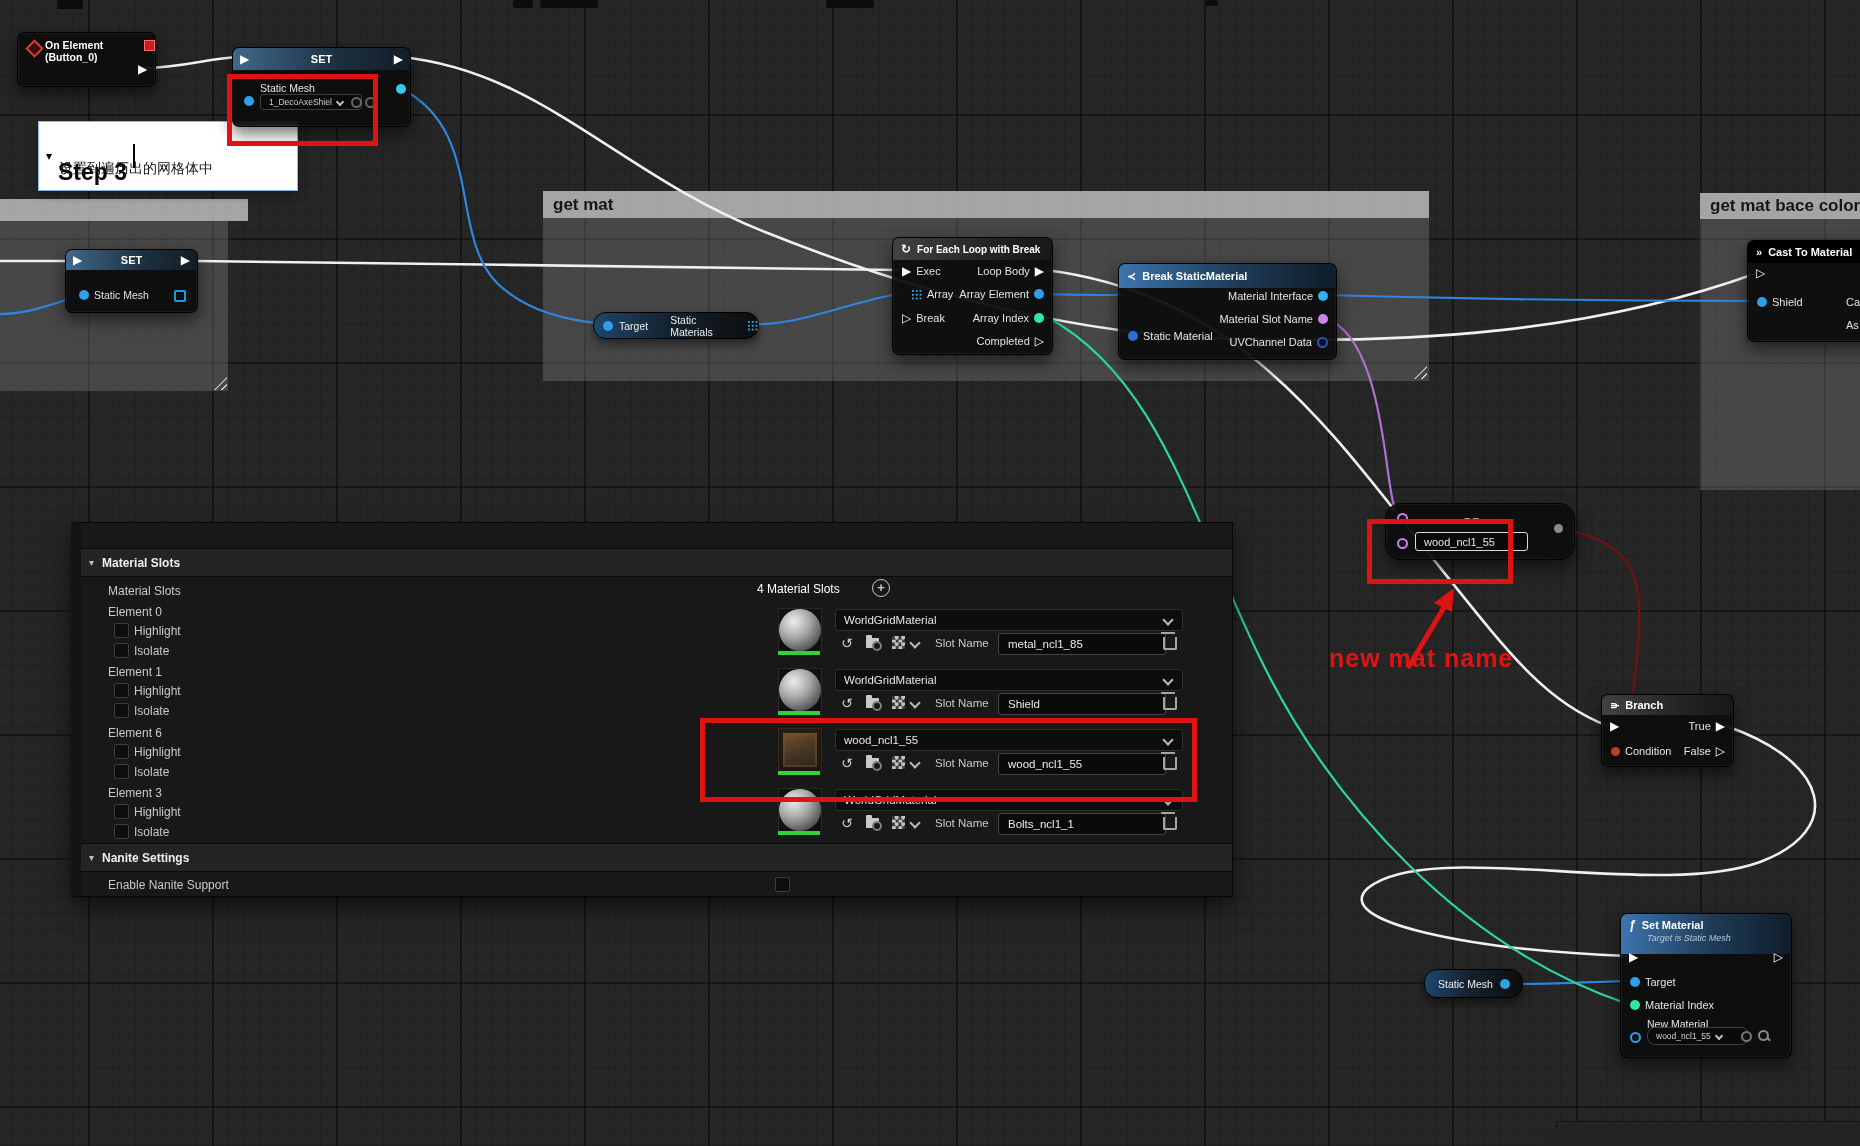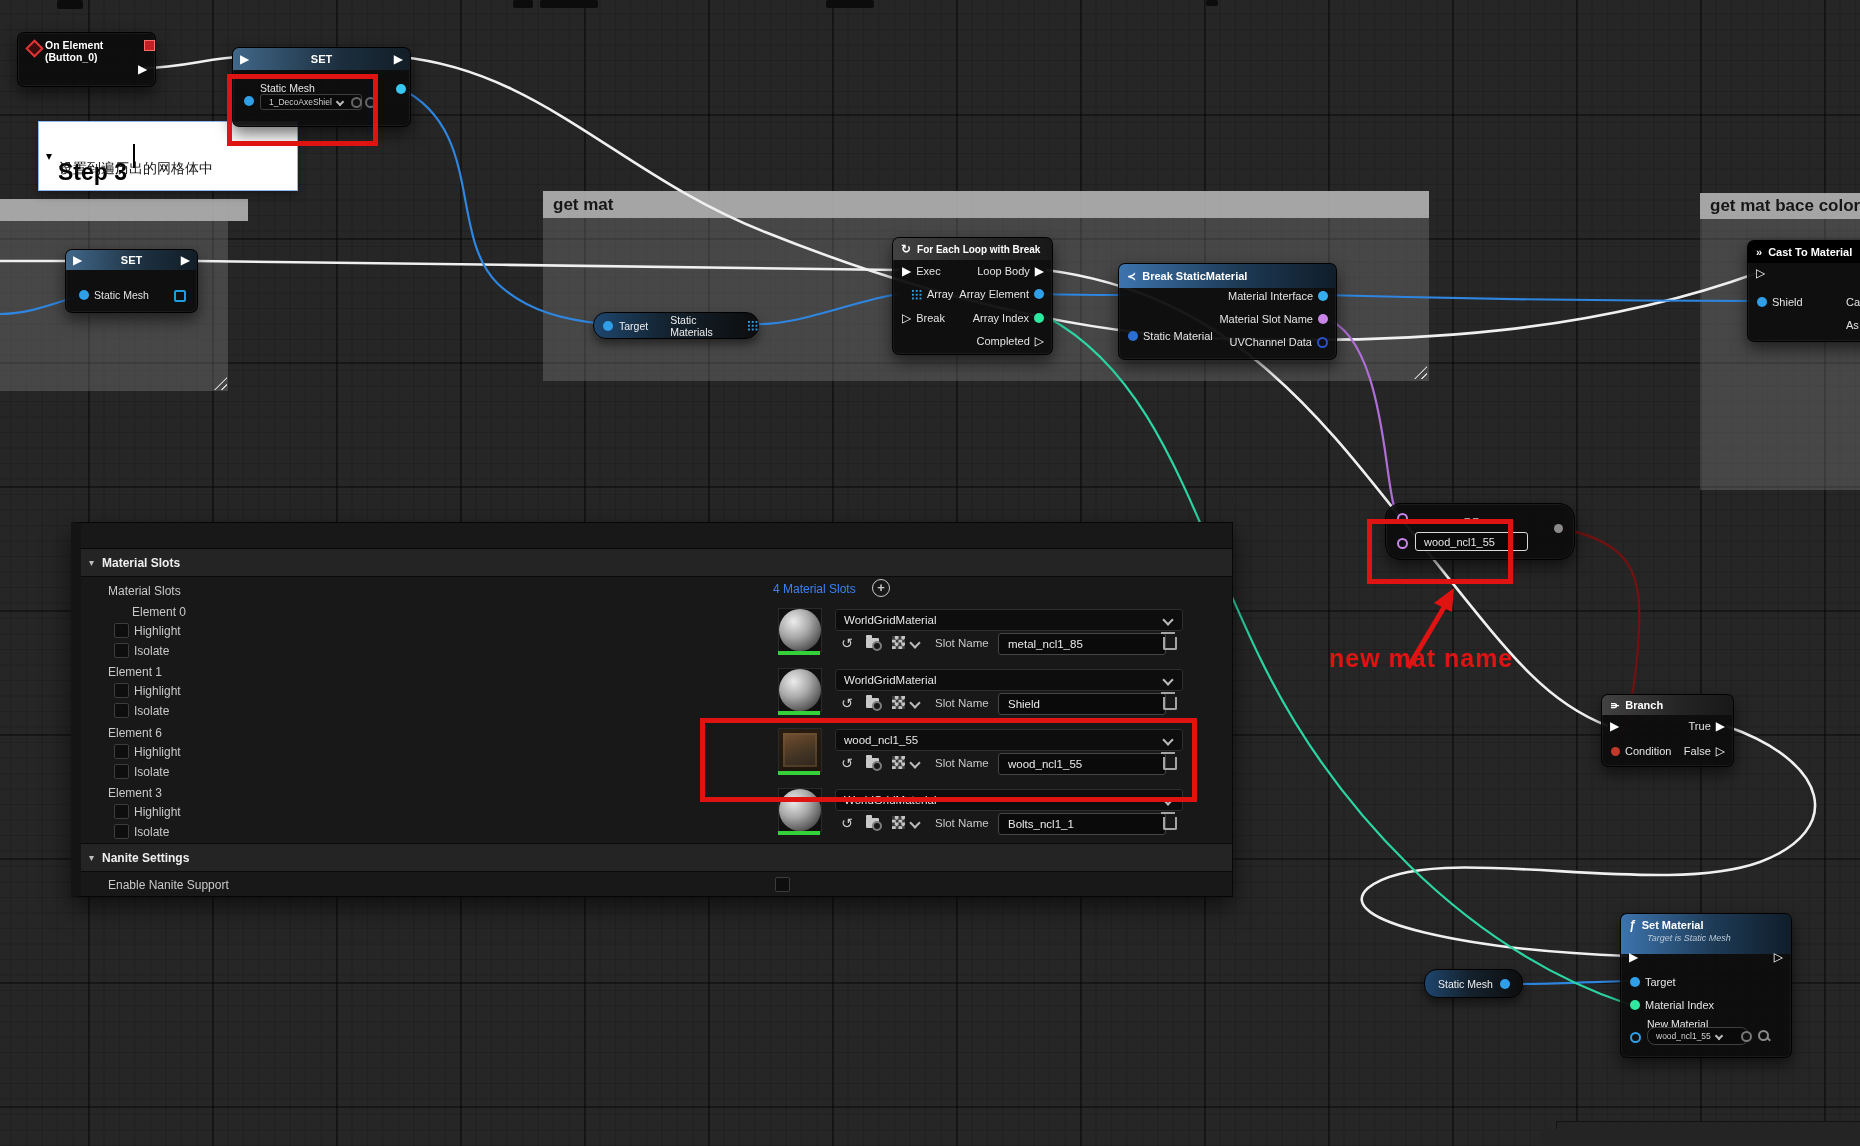--- a/index.html
+++ b/index.html
@@ -334,21 +334,21 @@
 <div id="detail-panel">
 
 
   <div class="cat" style="top:25px;">
     <span style="font-size:10px;color:#bdbdbd;">▾</span>
     <span>Material Slots</span>
   </div>
 
   <div class="plabel" style="left:27px;top:61px;">Material Slots</div>
 
-  <div class="plabel" style="left:27px;top:82px;margin-left:24px;">Element 0</div>
+  <div class="plabel" style="left:27px;top:82px;">Element 0</div>
   <span class="cbox" style="left:33px;top:100px;"></span>
   <div class="plabel" style="left:53px;top:101px;">Highlight</div>
   <span class="cbox" style="left:33px;top:120px;"></span>
   <div class="plabel" style="left:53px;top:121px;">Isolate</div>
 
   <div class="plabel" style="left:27px;top:142px;">Element 1</div>
   <span class="cbox" style="left:33px;top:160px;"></span>
   <div class="plabel" style="left:53px;top:161px;">Highlight</div>
   <span class="cbox" style="left:33px;top:180px;"></span>
   <div class="plabel" style="left:53px;top:181px;">Isolate</div>
@@ -358,21 +358,21 @@
   <div class="plabel" style="left:53px;top:222px;">Highlight</div>
   <span class="cbox" style="left:33px;top:241px;"></span>
   <div class="plabel" style="left:53px;top:242px;">Isolate</div>
 
   <div class="plabel" style="left:27px;top:263px;">Element 3</div>
   <span class="cbox" style="left:33px;top:281px;"></span>
   <div class="plabel" style="left:53px;top:282px;">Highlight</div>
   <span class="cbox" style="left:33px;top:301px;"></span>
   <div class="plabel" style="left:53px;top:302px;">Isolate</div>
 
-  <div class="plabel" style="left:692px;top:59px;color:#3b82f6;text-align:right;">4 Material Slots</div>
+  <div class="plabel" style="left:676px;top:59px;color:#ffffff;text-align:right;">4 Material Slots</div>
   <div class="pluscircle" style="left:791px;top:56px;">+</div>
 
   <div class="thumb" style="left:697px;top:85px;">
       <div class="sphere"></div>
     </div>
   <div class="greenbar" style="left:697px;top:128px;"></div>
   <div class="ddrop" style="left:754px;top:86px;width:330px;">
     <span>WorldGridMaterial</span>
       <span class="chev"></span>
   </div>

